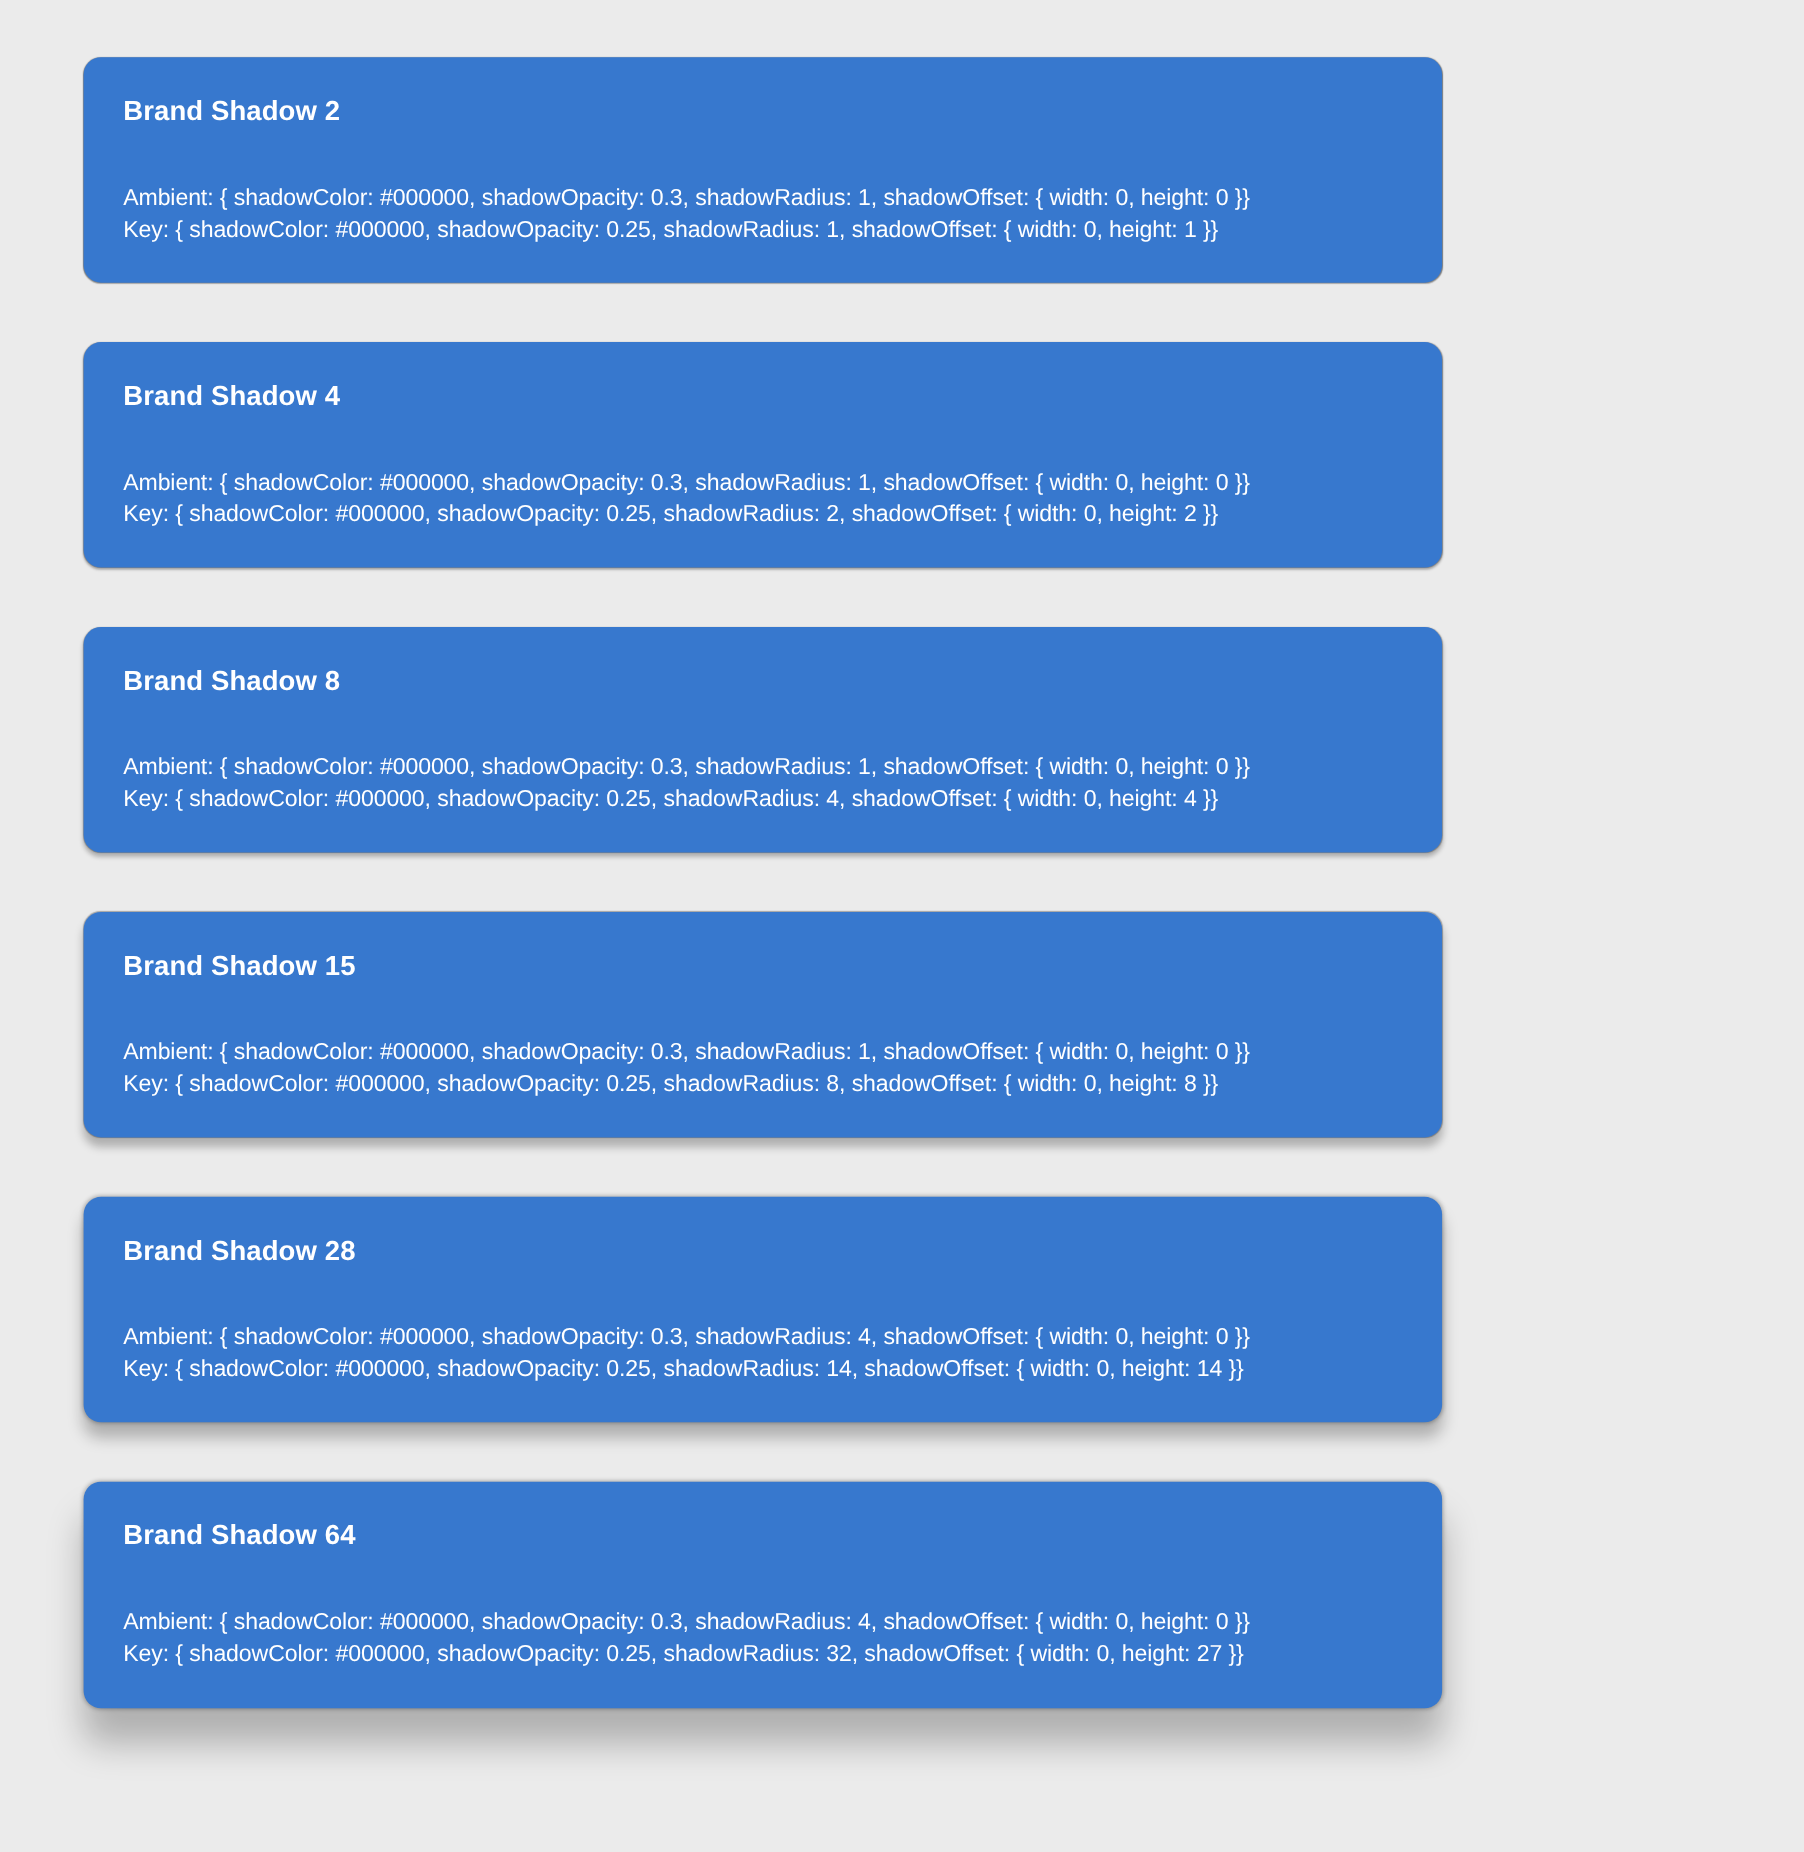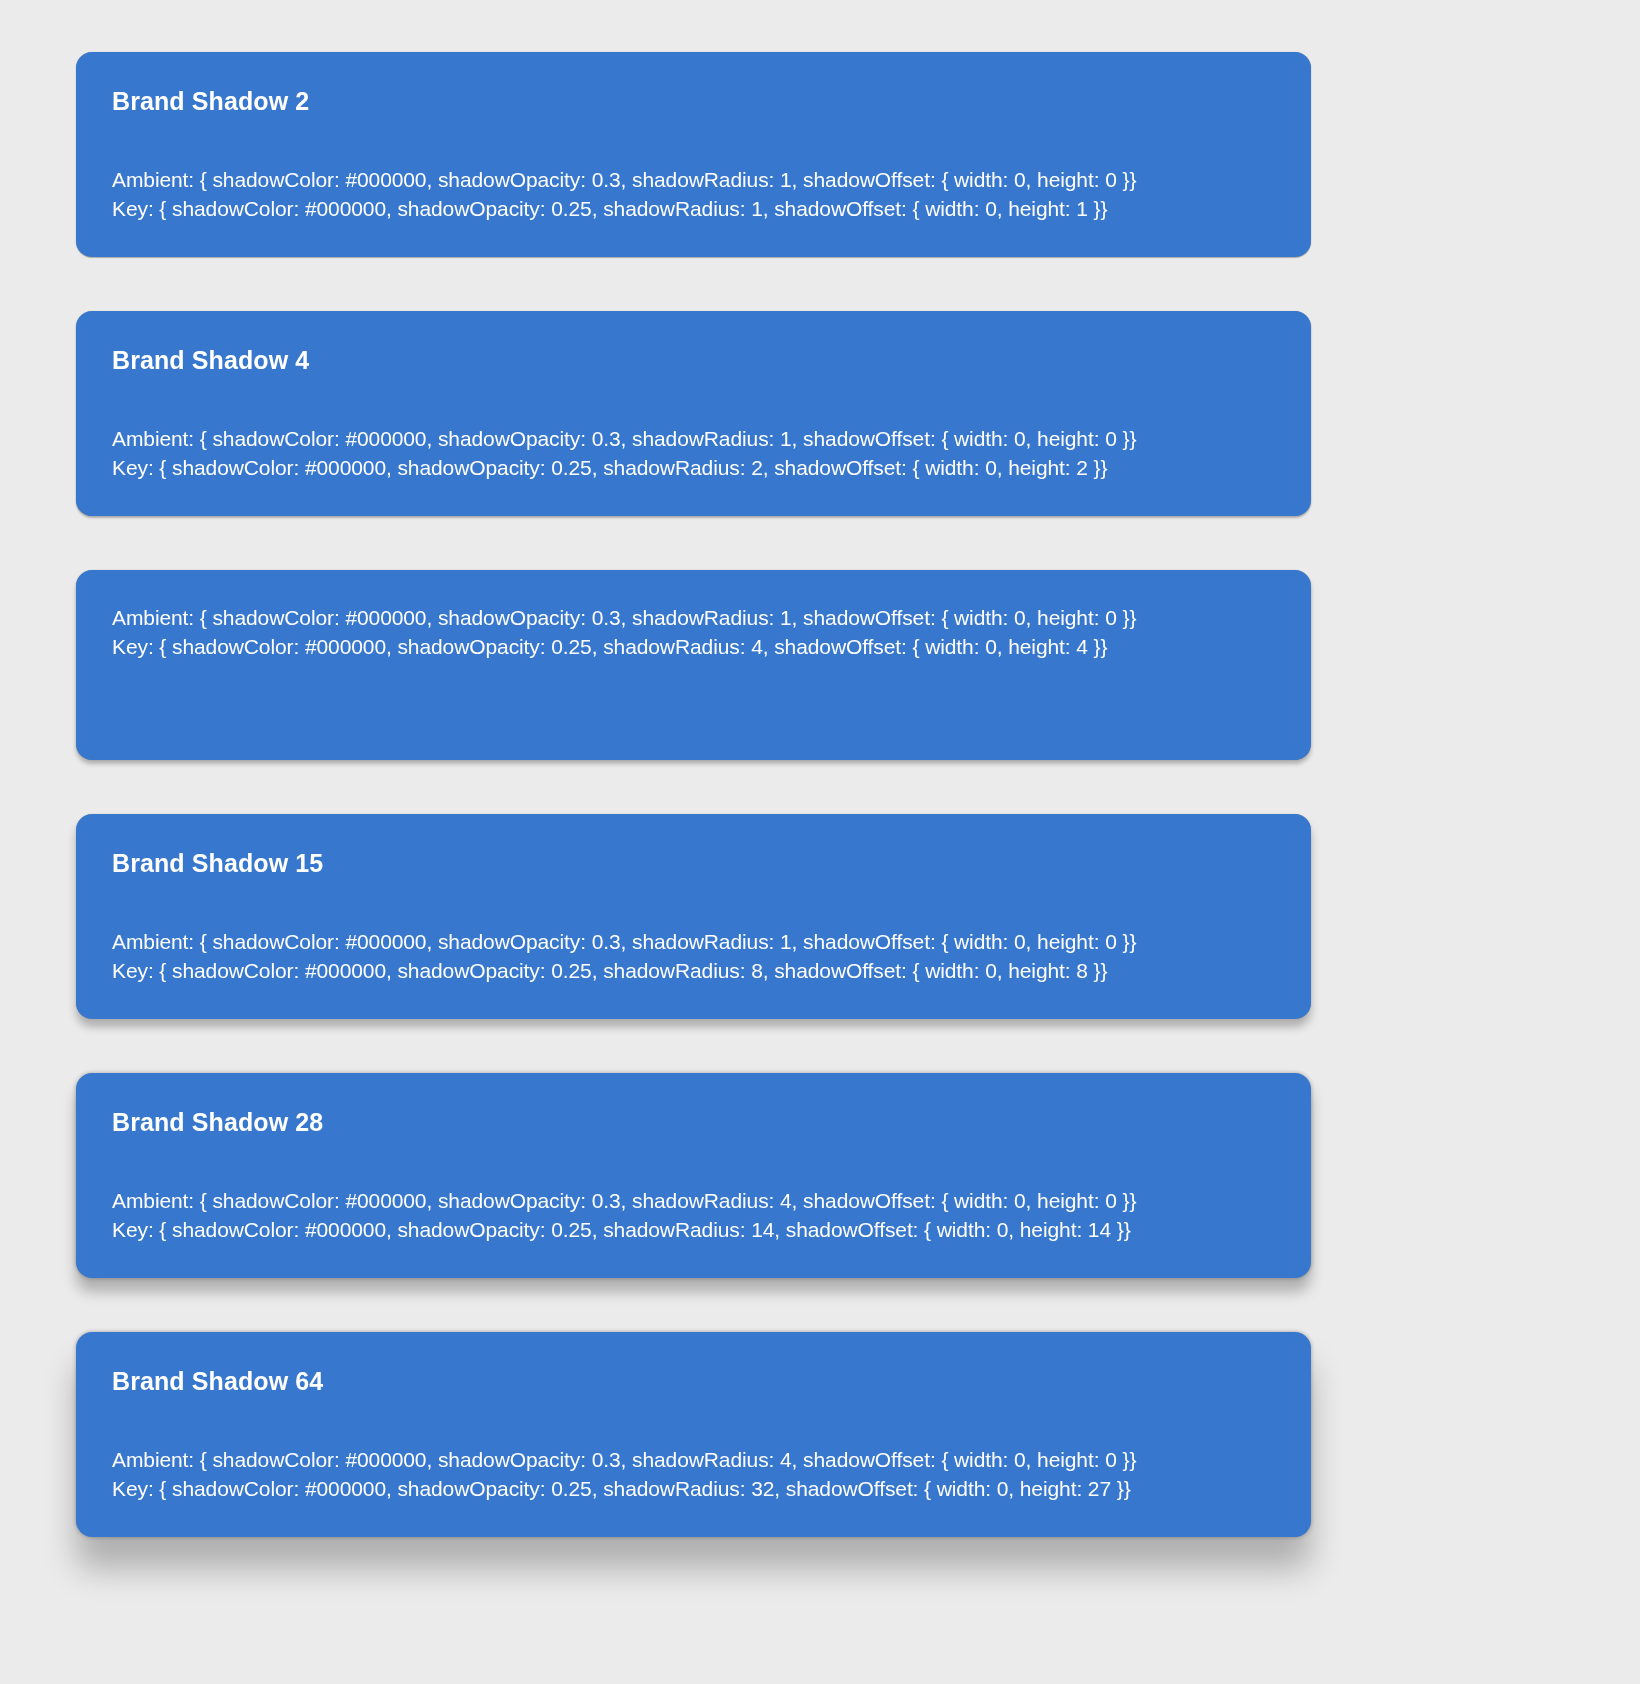--- a/index.html
+++ b/index.html
@@ -76,20 +76,21 @@
 
     <div class="card s4">
       <div class="card-title">Brand Shadow 4</div>
       <div class="card-lines">
         <span class="card-line">Ambient: { shadowColor: #000000, shadowOpacity: 0.3, shadowRadius: 1, shadowOffset: {  width: 0,  height: 0 }}</span>
         <span class="card-line">Key: { shadowColor: #000000, shadowOpacity: 0.25, shadowRadius: 2, shadowOffset: {  width: 0,  height: 2 }}</span>
       </div>
     </div>
 
     <div class="card s8">
+      <div class="card-title">Brand Shadow 8</div>
       <div class="card-lines">
         <span class="card-line">Ambient: { shadowColor: #000000, shadowOpacity: 0.3, shadowRadius: 1, shadowOffset: {  width: 0,  height: 0 }}</span>
         <span class="card-line">Key: { shadowColor: #000000, shadowOpacity: 0.25, shadowRadius: 4, shadowOffset: {  width: 0,  height: 4 }}</span>
       </div>
     </div>
 
     <div class="card s16">
       <div class="card-title">Brand Shadow 15</div>
       <div class="card-lines">
         <span class="card-line">Ambient: { shadowColor: #000000, shadowOpacity: 0.3, shadowRadius: 1, shadowOffset: {  width: 0,  height: 0 }}</span>

